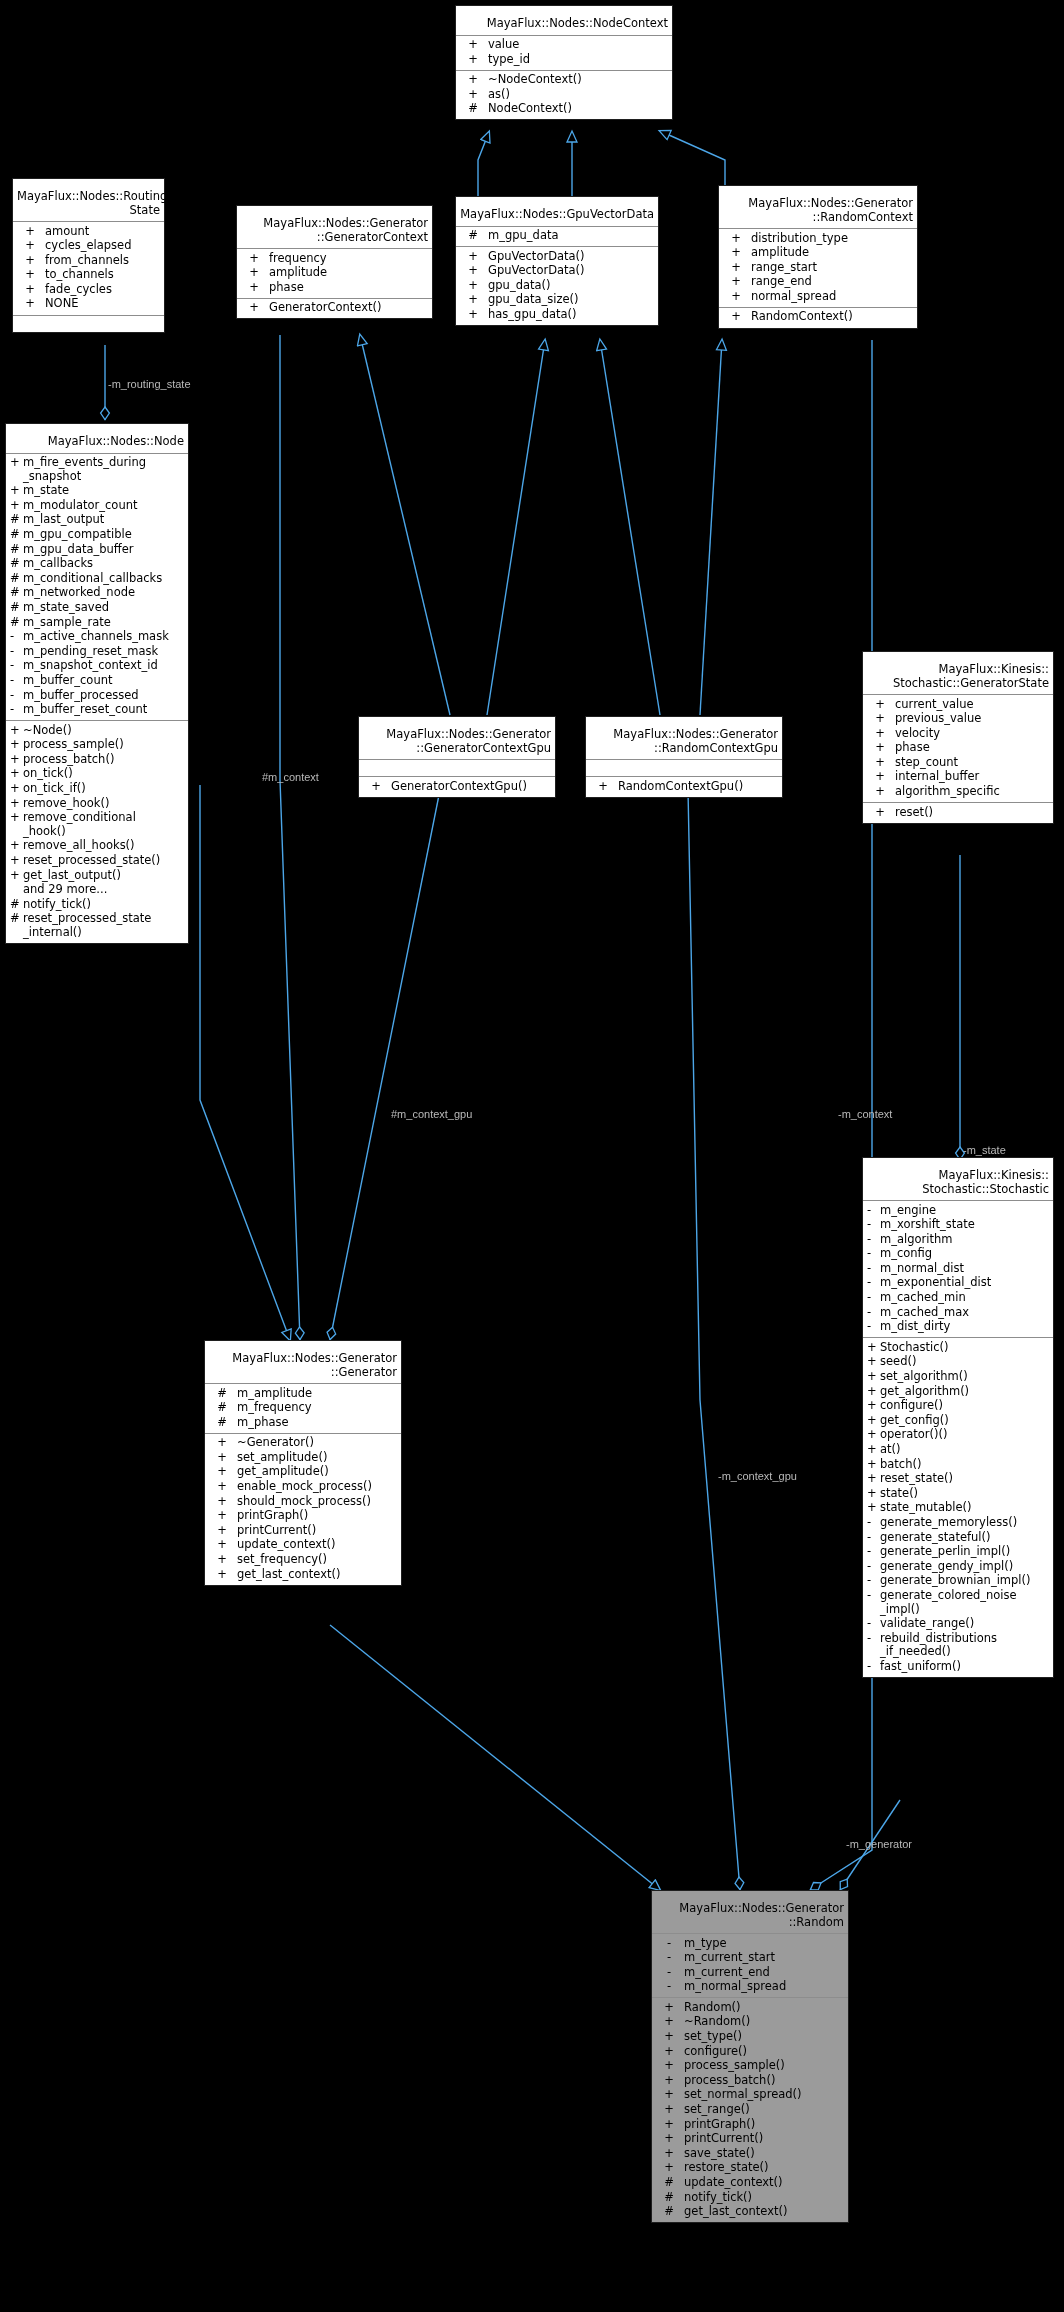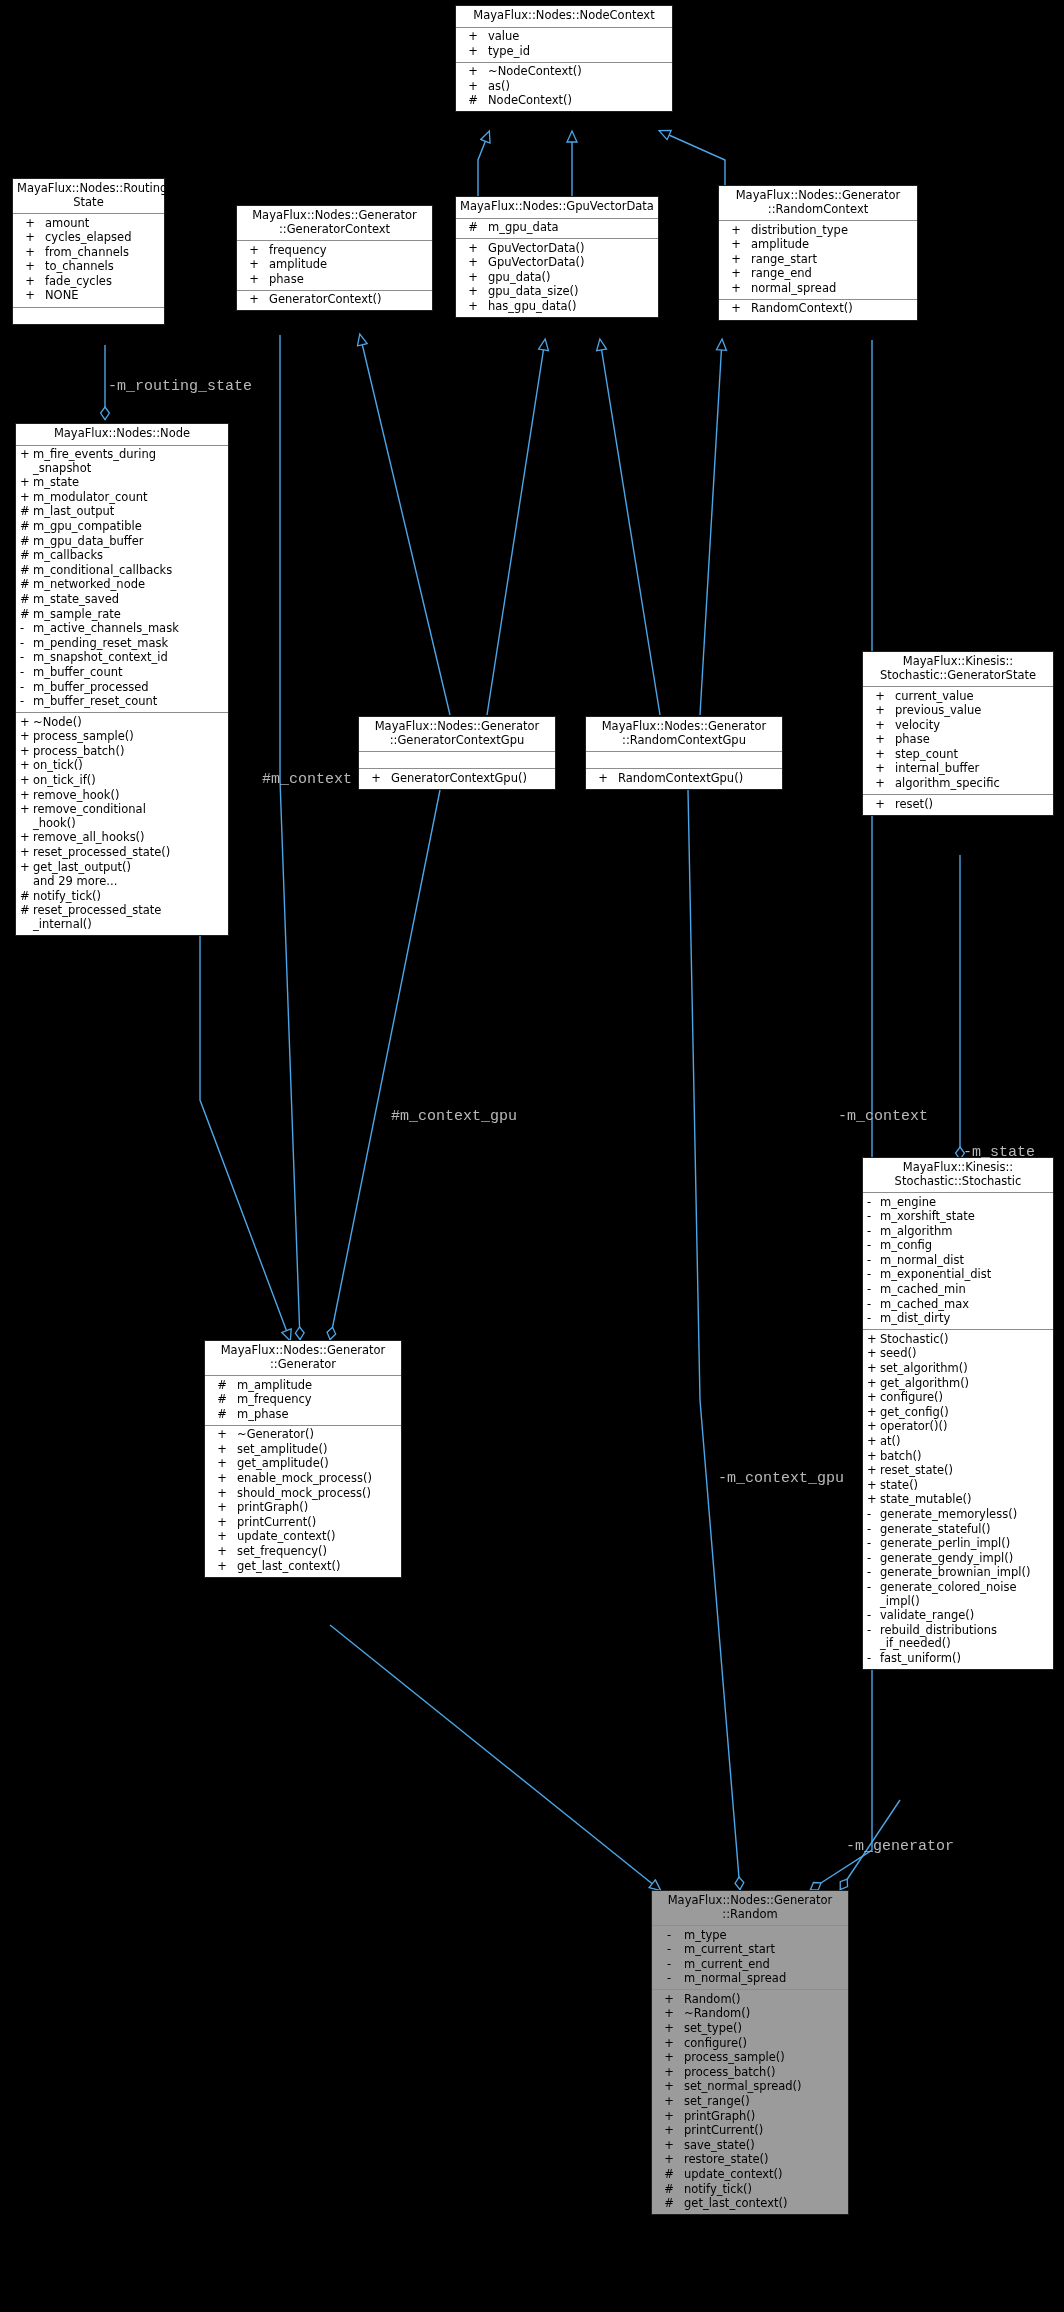--- a/index.html
+++ b/index.html
@@ -28,26 +28,27 @@
     box-sizing: border-box;
     background: #ffffff;
     border: 1px solid #1f1f1f;
     color: #000000;
     z-index: 5;
   }
   .node.hl {
     background: #9b9b9b;
   }
   .node .title {
-    text-align: center;
+    text-align: right;
     font-size: 11.5px;
     line-height: 13.5px;
     padding: 3px 4px 4px 4px;
     border-bottom: 1px solid #8d8d8d;
     white-space: pre-line;
+    margin-top: 8px;
   }
   .node .compartment {
     border-bottom: 1px solid #8d8d8d;
     padding: 2px 0 3px 0;
   }
   .node .compartment:last-child {
     border-bottom: none;
   }
   .node .compartment.empty {
     height: 11px;
@@ -76,22 +77,22 @@
     min-width: 13px;
     text-align: left;
     padding-left: 2px;
   }
   .node.wide-gut .row .vis {
     width: 30px;
     min-width: 30px;
   }
   .edge-label {
     position: absolute;
-    font-family: Liberation Mono, monospace;
-    font-size: 15px;
+    font-family: Liberation Sans, sans-serif;
+    font-size: 11px;
     color: #b9b9b9;
     white-space: nowrap;
     z-index: 6;
   }
 </style>
 </head>
 <body>
 
 <div id="canvas">
 
@@ -284,21 +285,21 @@
         </div>
     </div>
     <div class="compartment">
       <div class="row">
           <span class="vis">+</span>
           <span class="nm">RandomContext()</span>
         </div>
     </div>
   </div>
 
-  <div class="node tight" style="left:15px; top:423px; width:214px;">
+  <div class="node tight" style="left:5px; top:423px; width:184px;">
     <div class="title">MayaFlux::Nodes::Node</div>
     <div class="compartment">
       <div class="row">
           <span class="vis">+</span>
           <span class="nm">m_fire_events_during
 _snapshot</span>
         </div>
       <div class="row">
           <span class="vis">+</span>
           <span class="nm">m_state</span>

